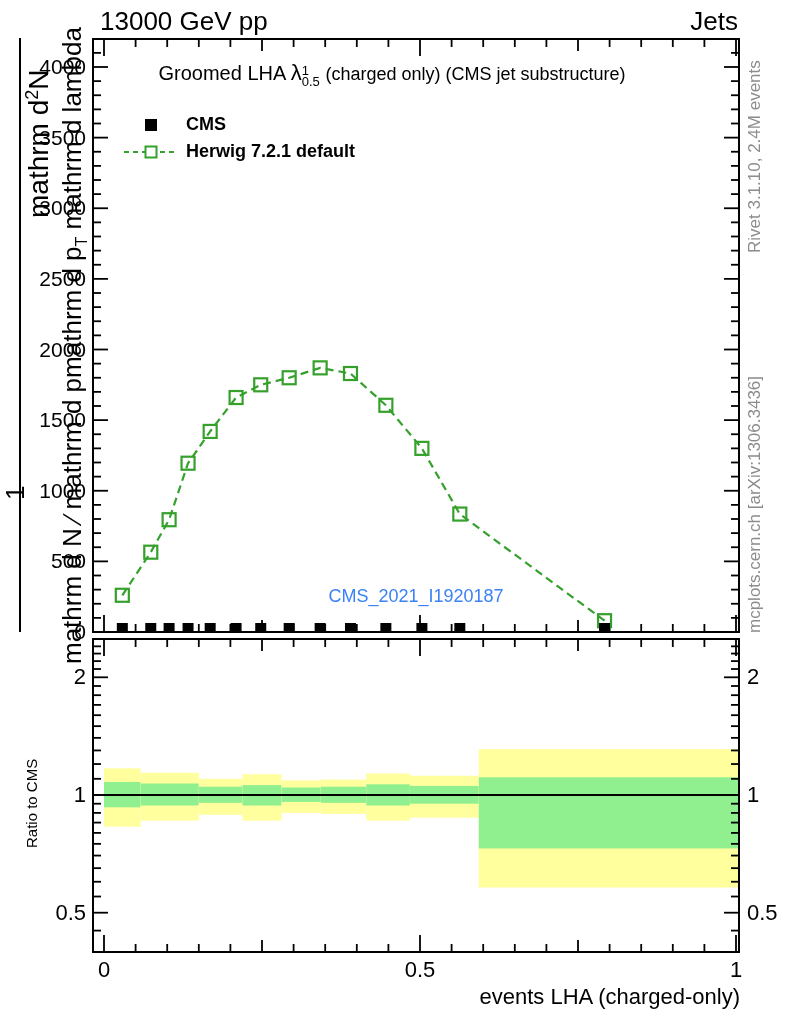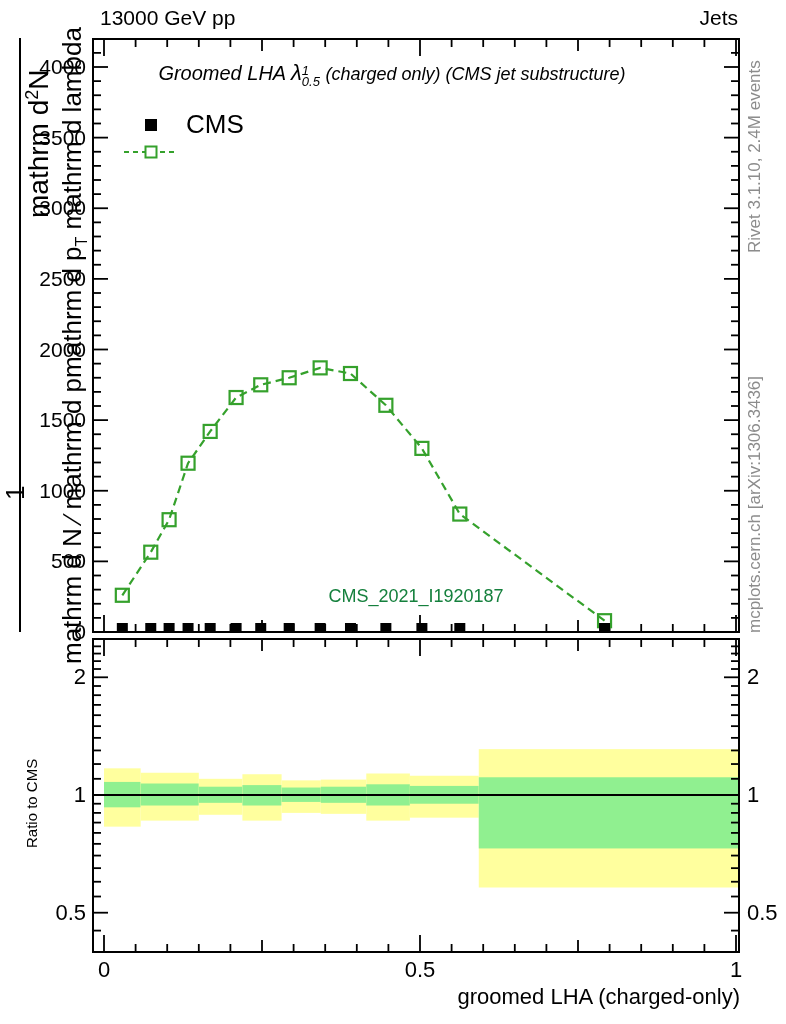--- a/index.html
+++ b/index.html
@@ -1,42 +1,42 @@
 <!DOCTYPE html>
 <html><head>
 <meta charset="utf-8">
 <style>
   html,body{margin:0;padding:0;background:#fff;}
   .page{position:relative;width:786px;height:1024px;background:#fff;overflow:hidden;
         font-family:"Liberation Sans",sans-serif;color:#000;}
   .abs{position:absolute;}
-  .hdr{font-size:21px;top:6px;white-space:nowrap;}
+  .hdr{font-size:26px;top:6px;white-space:nowrap;}
   .hdr-left{left:100px;}
   .hdr-right{right:48px;margin-left:21px;}
-  .plot-title{left:92px;width:600px;top:60px;text-align:center;white-space:nowrap;font-size:20px;font-style:italic;}
+  .plot-title{left:92px;width:600px;top:60px;text-align:center;white-space:nowrap;font-size:20px;}
   .plot-title .lam{font-size:22px;}
   .plot-title .stack{display:inline-block;vertical-align:-6px;line-height:11px;font-size:13px;text-align:left;}
   .plot-title .stack span{display:block;}
   .plot-title .suffix{font-size:18px;}
   .legend{left:124px;top:111px;}
   .legend-row{display:flex;align-items:center;height:27px;}
   .legend-marker{width:54px;display:flex;justify-content:center;}
-  .legend-label{font-size:26px;margin-left:8px;white-space:nowrap;}
+  .legend-label{font-size:18px;margin-left:8px;white-space:nowrap;font-weight:bold;}
   .rot{position:absolute;transform-origin:0 0;transform:rotate(-90deg);white-space:nowrap;}
   .ylabel-inner{left:57px;top:664px;font-size:26px;}
   .ylabel-inner sub{font-size:16px;}
   .ylabel-outer{left:22px;top:218px;font-size:28px;}
   .ylabel-outer sup{font-size:18px;}
   .ylabel-one{left:0px;top:500px;font-size:26px;}
   .fracbar{left:19px;top:38px;width:2px;height:594px;background:#000;}
   .ratio-ylabel{left:23px;top:848px;font-size:15px;}
   .note{color:#8c8c8c;font-size:17px;}
   .note-top{left:745px;top:253px;}
   .note-bottom{left:745px;top:633px;}
-  .watermark{left:92px;width:648px;top:586px;text-align:center;font-size:18px;color:#15803d;}
+  .watermark{left:92px;width:648px;top:586px;text-align:center;font-size:18px;color:#3b82f6;}
   .xlabel{left:92px;width:648px;top:984px;text-align:right;font-size:22px;white-space:nowrap;}
   svg text{font-family:"Liberation Sans",sans-serif;}
 </style>
 </head>
 <body>
 
 <div class="page">
 
   <svg id="chart-svg" class="abs" width="786" height="1024" viewBox="0 0 786 1024" style="left:0;top:0;">
       <rect x="104" y="768.3393280572508" width="36.656000000000006" height="58.30113782370438" fill="#ffff9e"></rect>
@@ -345,30 +345,31 @@
       </span>
       <span class="legend-label">CMS</span>
     </div>
     <div class="legend-row">
       <span class="legend-marker">
         <svg width="54" height="14">
           <line x1="0" y1="7" x2="54" y2="7" stroke-width="2" stroke-dasharray="5 4" stroke="#35a12c"></line>
           <rect x="21.5" y="1.5" width="11" height="11" fill="#ffffff" stroke-width="2" stroke="#35a12c"></rect>
         </svg>
       </span>
+      <span class="legend-label">Herwig 7.2.1 default</span>
     </div>
   </div>
 
   <div class="abs fracbar"></div>
   <div class="rot ylabel-one">1</div>
   <div class="rot ylabel-outer"><span>mathrm d</span><sup>2</sup><span>N</span></div>
   <div class="rot ylabel-inner"><span>mathrm d N ∕ mathrm d p</span><span>mathrm d p</span><sub>T</sub><span> mathrm d lambda</span></div>
 
   <div class="rot ratio-ylabel">Ratio to CMS</div>
 
   <div class="rot note note-top">Rivet 3.1.10,  2.4M events</div>
   <div class="rot note note-bottom">mcplots.cern.ch [arXiv:1306.3436]</div>
 
   <div class="abs watermark">CMS_2021_I1920187</div>
 
-  <div class="abs xlabel">groomed LHA (charged-only)</div>
+  <div class="abs xlabel">events LHA (charged-only)</div>
 
 </div>
 
 </body></html>

